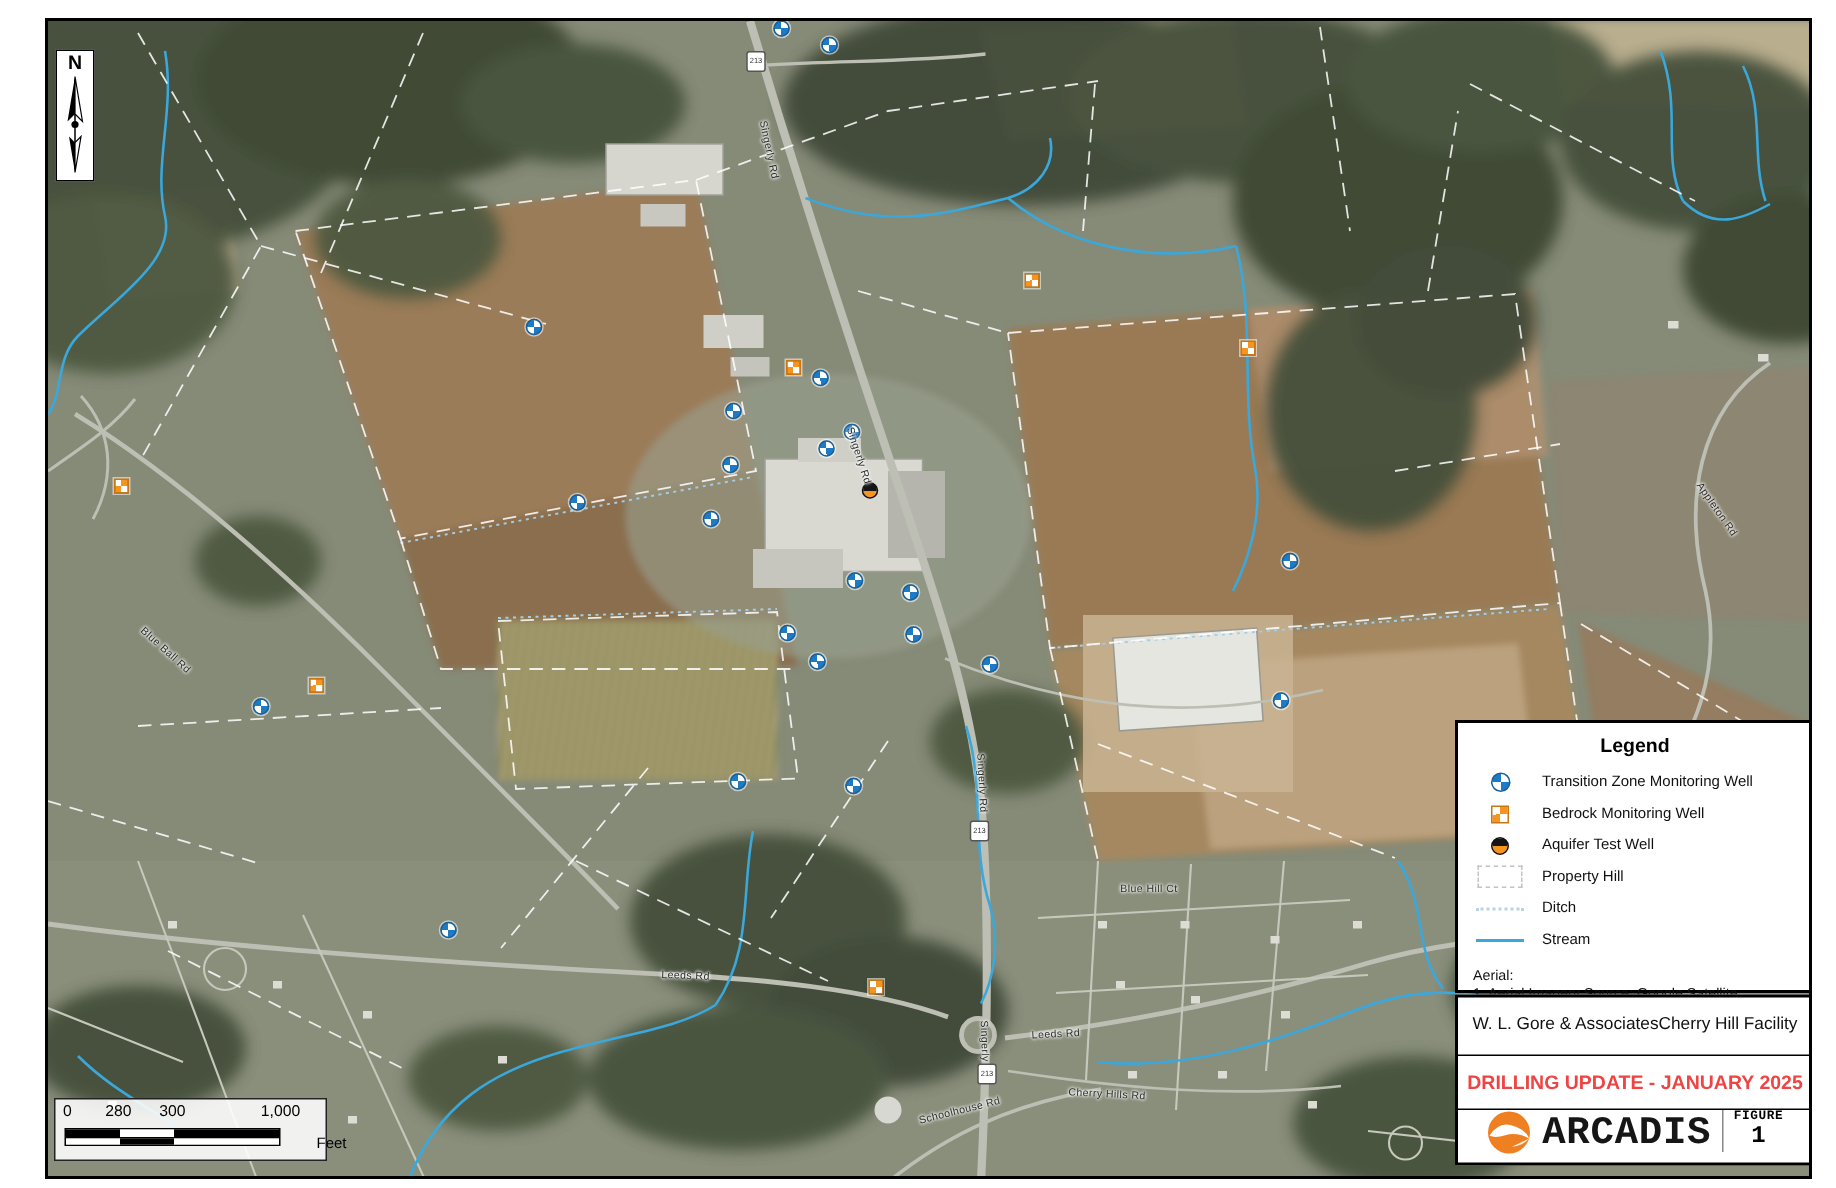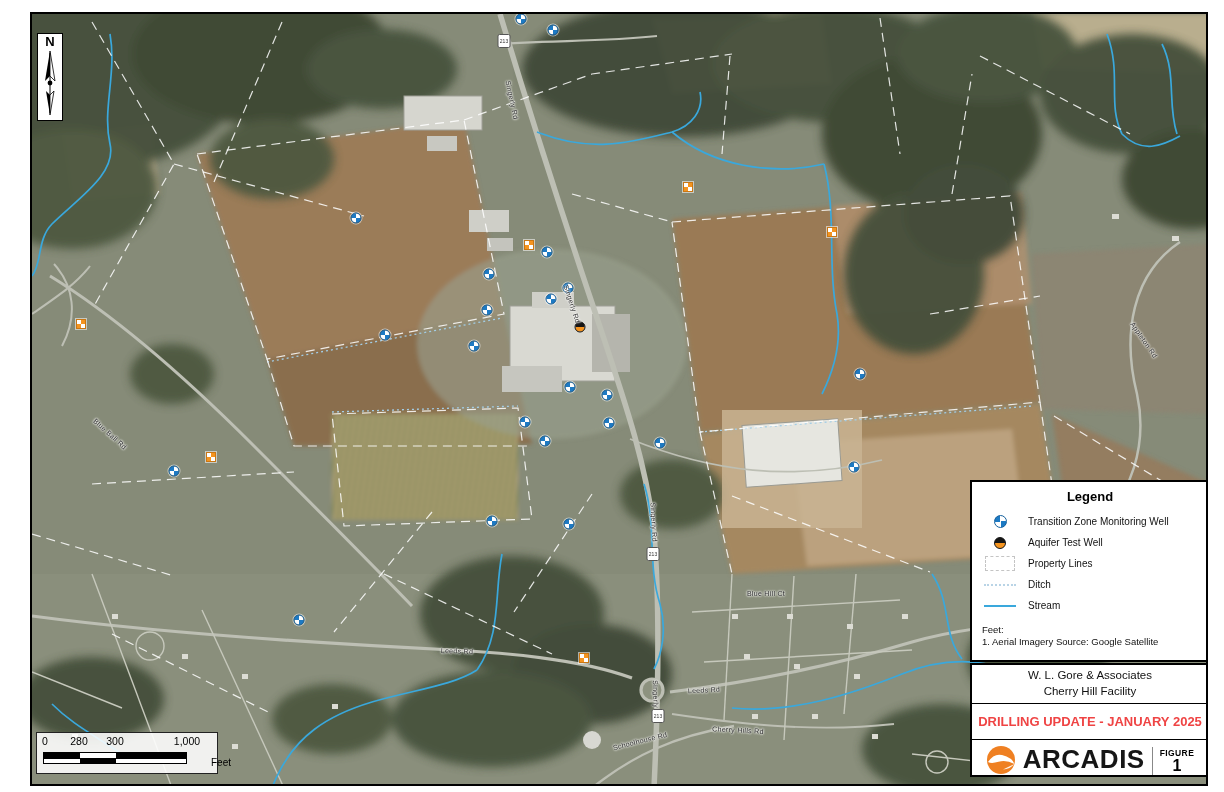--- a/index.html
+++ b/index.html
@@ -46,25 +46,25 @@
       background:conic-gradient(#f5941f 0 90deg,#fff 0 180deg,#f5941f 0 270deg,#fff 0 360deg);}
   .ic-aq{width:12px;height:12px;border-radius:50%;border:1px solid #111;box-sizing:border-box;
       background:linear-gradient(#151515 0 50%,#f5941f 50% 100%);}
   .ic-prop{width:30px;height:15px;border:1.5px dashed #c4c4c4;box-sizing:border-box;background:#fff;}
   .ic-stream{width:32px;height:0;border-top:2px solid #3aa8dc;}
   .ic-ditch{width:32px;height:0;border-top:2px dotted #b9d4e6;}
   .lg-notes{margin-top:8px;font-size:9.5px;line-height:1.3;color:#111;}
   
   .titleblock{position:absolute;left:938px;top:649px;width:240px;height:114px;background:#fff;border:2px solid #000;
       box-sizing:border-box;display:flex;flex-direction:column;}
-  .tb1{flex:0 0 38px;border-bottom:1.5px solid #000;display:flex;flex-direction:column;align-items:center;
+  .tb1{flex:0 0 38px;border-bottom:1.5px solid #000;display:flex;flex-direction:row;align-items:center;
       justify-content:center;font-size:11.5px;line-height:1.35;color:#111;}
   .tb2{flex:0 0 35px;border-bottom:1.5px solid #000;display:flex;align-items:center;justify-content:center;
       font-size:13px;font-weight:bold;color:#ef4444;}
-  .tb3{flex:1;display:flex;align-items:flex-end;justify-content:center;gap:7px;}
+  .tb3{flex:1;display:flex;align-items:flex-start;justify-content:center;gap:7px;font-family:Liberation Mono, monospace;}
   .arc-wordmark{font-size:26px;font-weight:bold;letter-spacing:.5px;color:#161616;}
   .tb-divider{width:1px;height:28px;background:#888;}
   .fig-col{display:flex;flex-direction:column;align-items:center;line-height:1.05;}
   .fig-label{font-size:8.5px;font-weight:bold;letter-spacing:.4px;}
   .fig-num{font-size:16px;font-weight:bold;}
 </style>
 </head>
 <body>
 
 <div class="page">
@@ -330,44 +330,50 @@
     <div class="legend">
       <div class="lg-title">Legend</div>
       <div class="lg-row">
         <span class="lg-ic">
             <span class="ic-tz"></span>
           </span>
         <span class="lg-label">Transition Zone Monitoring Well</span>
       </div>
       <div class="lg-row">
         <span class="lg-ic">
+            <span class="ic-br"></span>
+          </span>
+        <span class="lg-label">Bedrock Monitoring Well</span>
+      </div>
+      <div class="lg-row">
+        <span class="lg-ic">
             <span class="ic-aq"></span>
           </span>
         <span class="lg-label">Aquifer Test Well</span>
       </div>
       <div class="lg-row">
         <span class="lg-ic">
             <span class="ic-prop"></span>
           </span>
-        <span class="lg-label">Property Lines</span>
+        <span class="lg-label">Property Hill</span>
       </div>
       <div class="lg-row">
         <span class="lg-ic">
             <span class="ic-ditch"></span>
           </span>
         <span class="lg-label">Ditch</span>
       </div>
       <div class="lg-row">
         <span class="lg-ic">
             <span class="ic-stream"></span>
           </span>
         <span class="lg-label">Stream</span>
       </div>
       <div class="lg-notes">
-        <div>Feet:</div>
+        <div>Aerial:</div>
         <div>1. Aerial Imagery Source: Google Satellite</div>
       </div>
     </div>
 
     <div class="titleblock">
       <div class="tb1">
         <div>W. L. Gore &amp; Associates</div>
         <div>Cherry Hill Facility</div>
       </div>
       <div class="tb2">DRILLING UPDATE - JANUARY 2025</div>

